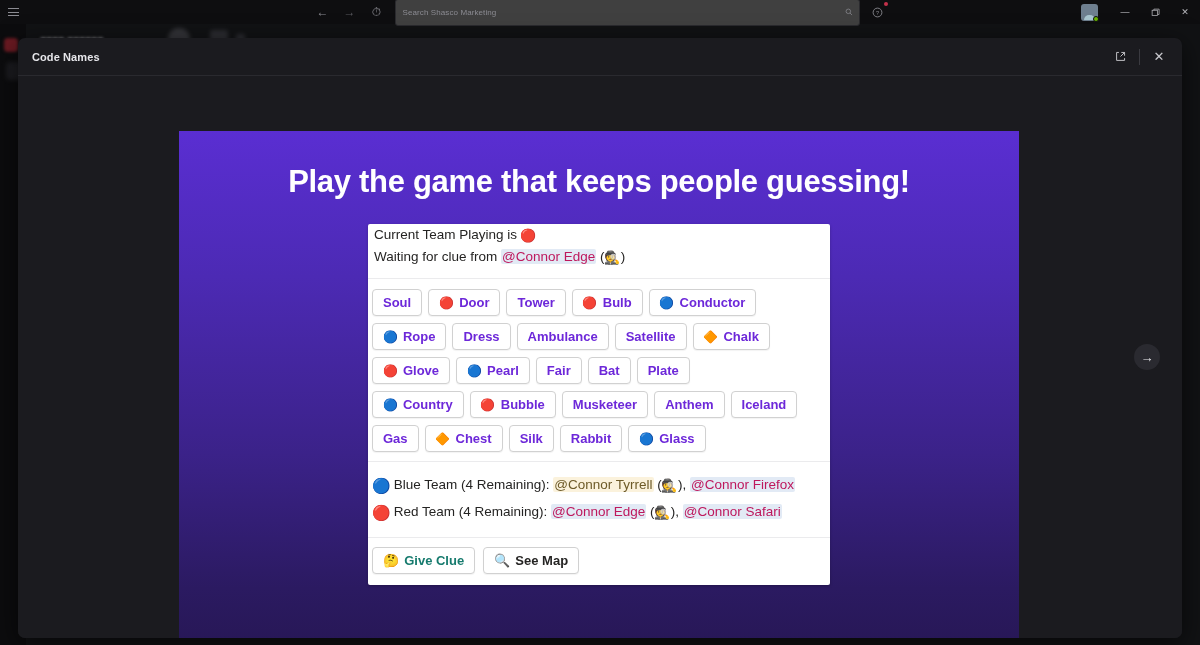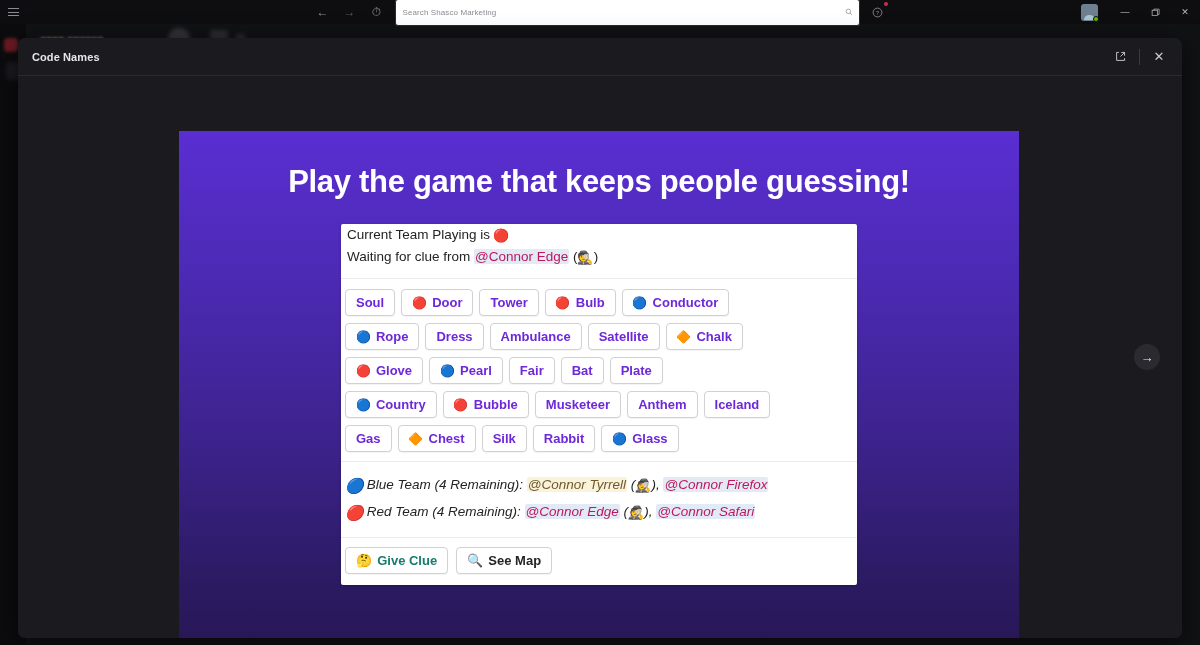--- a/index.html
+++ b/index.html
@@ -28,21 +28,21 @@
   .tb-center {
     position: absolute; left: 0; right: 0; top: 0; height: 24px;
     display: flex; align-items: center; justify-content: center; gap: 9px;
   }
   .nav-ic {
     width: 18px; height: 18px; display: flex; align-items: center; justify-content: center;
     color: #8e8e95; font-size: 12px; line-height: 1;
   }
   .nav-ic.dim { color: #5a5a60; }
   .searchbox {
-    width: 465px; height: 27px; background: #ffffff; border: 1px solid #2a2a2e;
+    width: 465px; height: 27px; background: #404040; border: 1px solid #2a2a2e;
     border-radius: 3px; display: flex; align-items: center; padding: 0 7px;
     position: relative;
   }
   .searchbox .ph { font-size: 8px; color: #8b8b92; letter-spacing: .1px; }
   .searchbox .mag {
     position: absolute; right: 6px; top: 50%; transform: translateY(-50%);
     width: 8px; height: 8px;
   }
   .searchbox .mag svg { display: block; }
   .help-ic { position: relative; }
@@ -114,21 +114,21 @@
   .stage {
     position: absolute; left: 161px; top: 55px; width: 840px; height: 520px;
     background: linear-gradient(180deg, #5a2ed2 0%, #4c2ab4 28%, #3b2289 62%, #2b1a61 88%, #271755 100%);
   }
   .banner-title {
     text-align: center; color: #ffffff; font-size: 31px; font-weight: 700;
     letter-spacing: -.3px; padding-top: 33px;
   }
 
   .card {
-    margin: 24px auto 0; width: 516px; background: #ffffff; border-radius: 2px;
+    margin: 24px auto 0; width: 462px; background: #ffffff; border-radius: 2px;
     box-shadow: 0 1px 3px rgba(0,0,0,.25);
     overflow: hidden;
   }
   .card-section { padding: 11px 0 0 0; }
   .status {
     padding: 0 4px 10px 4px; border-bottom: 1px solid #ebebed;
   }
   .status-line {
     font-size: 13.5px; color: #252423; line-height: 21px; padding-left: 2px;
     white-space: nowrap;
@@ -145,21 +145,21 @@
   .grid-row:last-child { margin-bottom: 3px; }
   .word {
     border: 1px solid #d1d1d1; border-radius: 4px; background: #fff;
     height: 27px; padding: 0 10px; display: inline-flex; align-items: center; gap: 5px;
     font-size: 13px; color: #6d28d9; font-weight: 600; line-height: 1;
     box-shadow: 0 1px 1px rgba(0,0,0,.05);
     white-space: nowrap;
   }
   .word .dot { font-size: 12px; line-height: 1; }
 
-  .teams { padding: 10px 4px 11px 4px; border-bottom: 1px solid #ebebed; font-style: italic; }
+  .teams { padding: 10px 4px 11px 4px; border-bottom: 1px solid #ebebed; }
   .team-line {
     font-size: 13.5px; color: #252423; line-height: 26px; white-space: nowrap;
     overflow: hidden;
   }
   .team-line .ball { font-size: 15px; vertical-align: -2px; margin-right: 3px; }
 
   .actions { padding: 9px 4px 11px 4px; display: flex; gap: 8px; }
   .act-btn {
     border: 1px solid #d1d1d1; border-radius: 4px; background: #fff;
     height: 27px; padding: 0 10px; display: inline-flex; align-items: center; gap: 5px;

